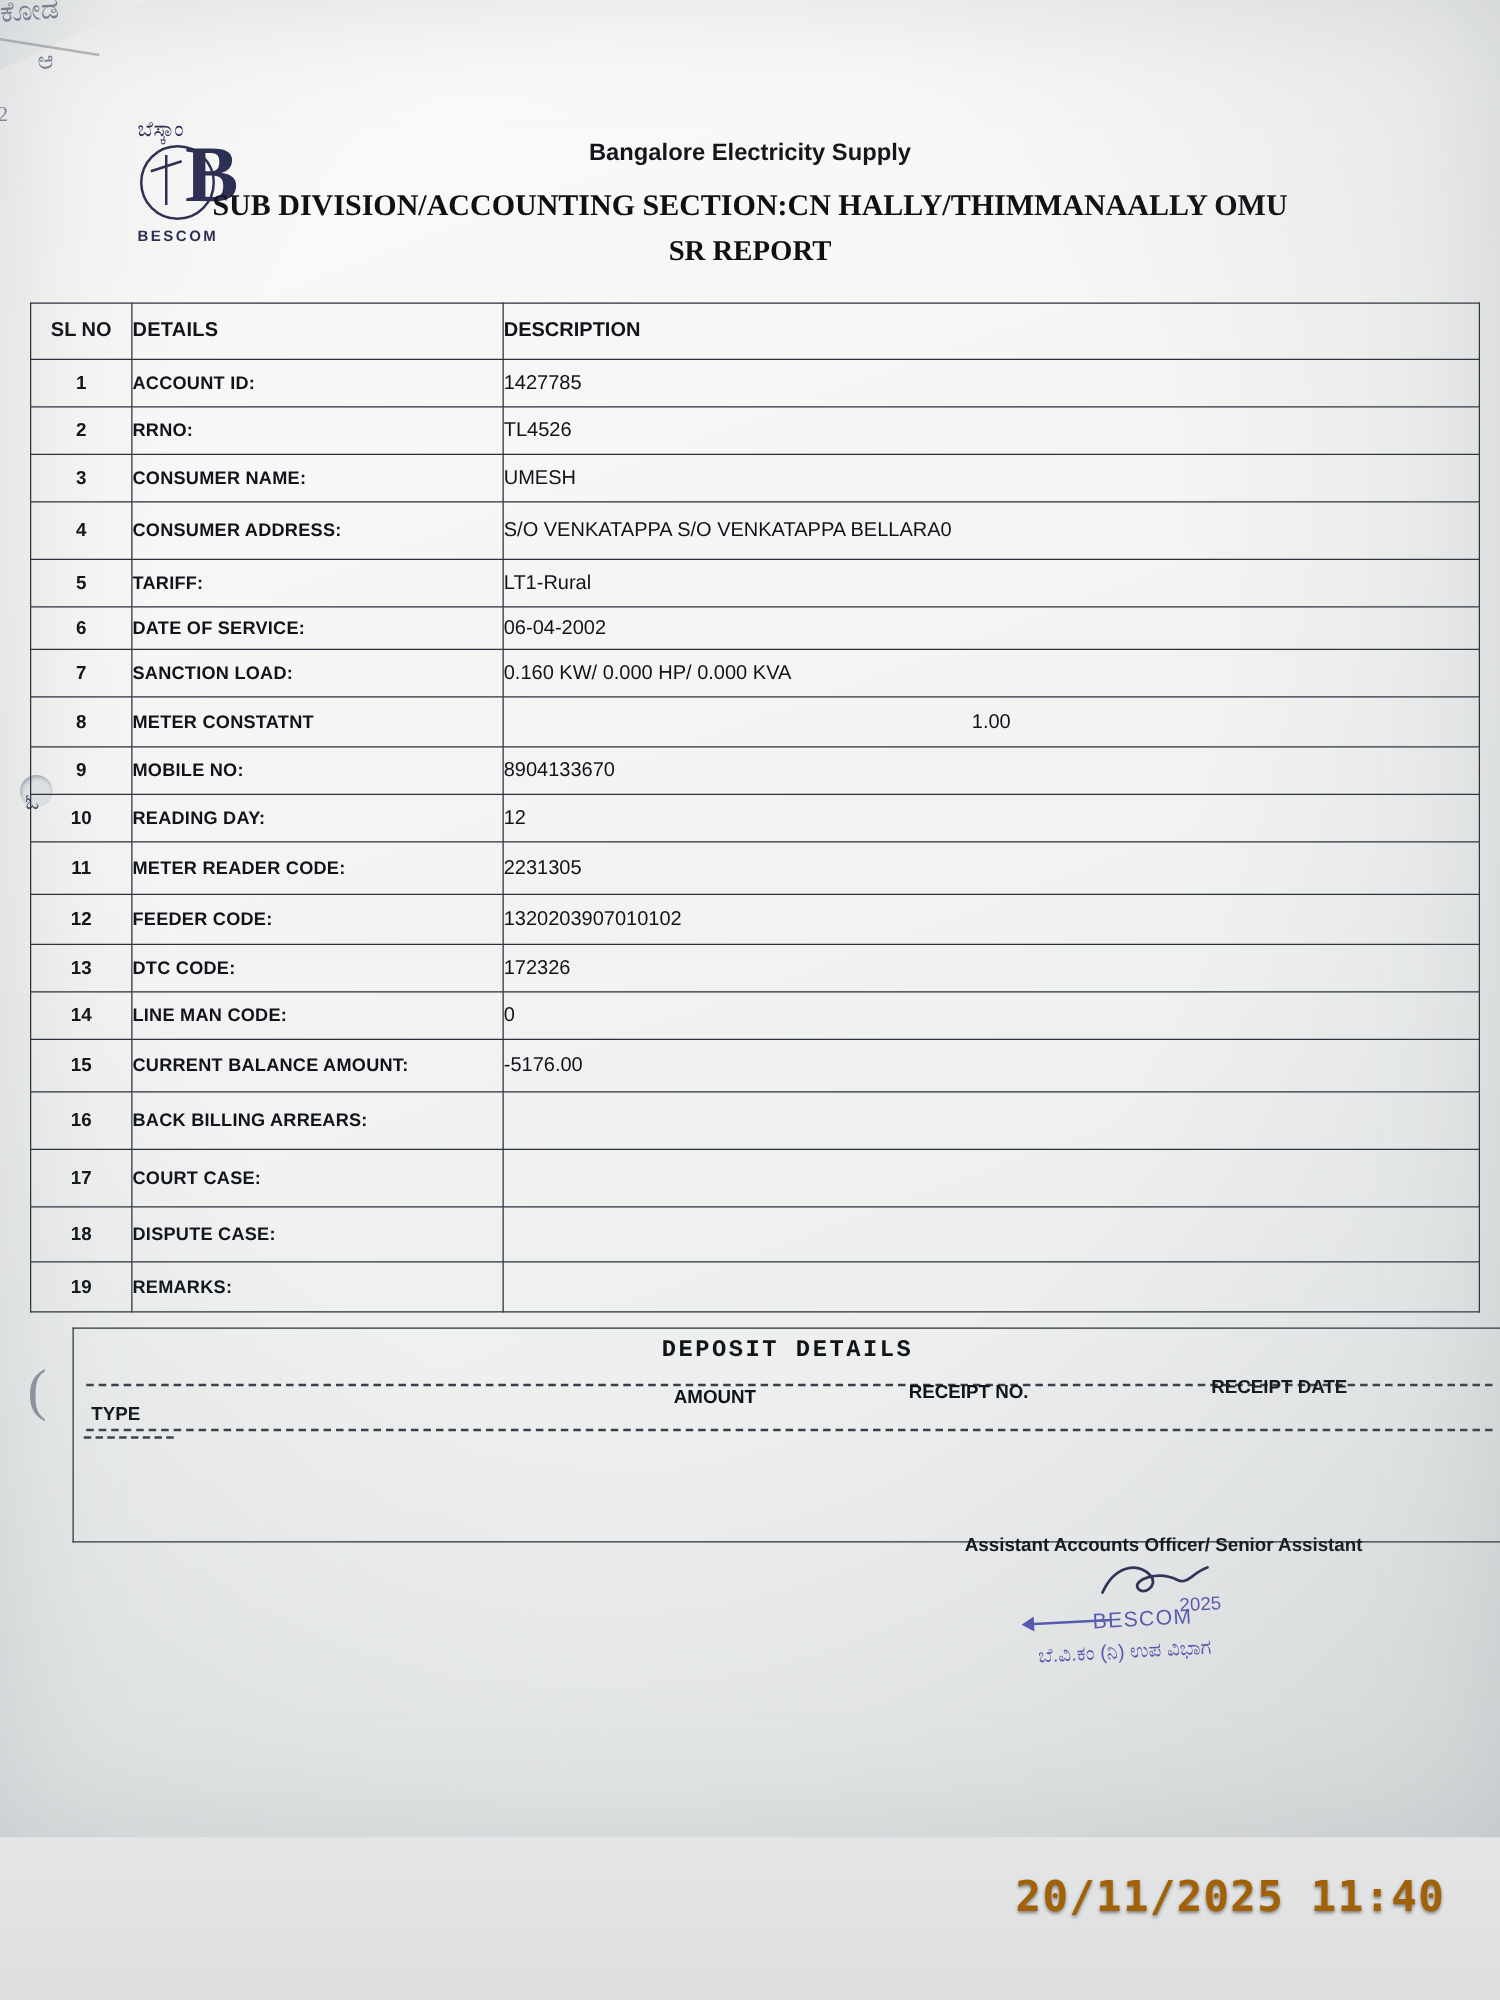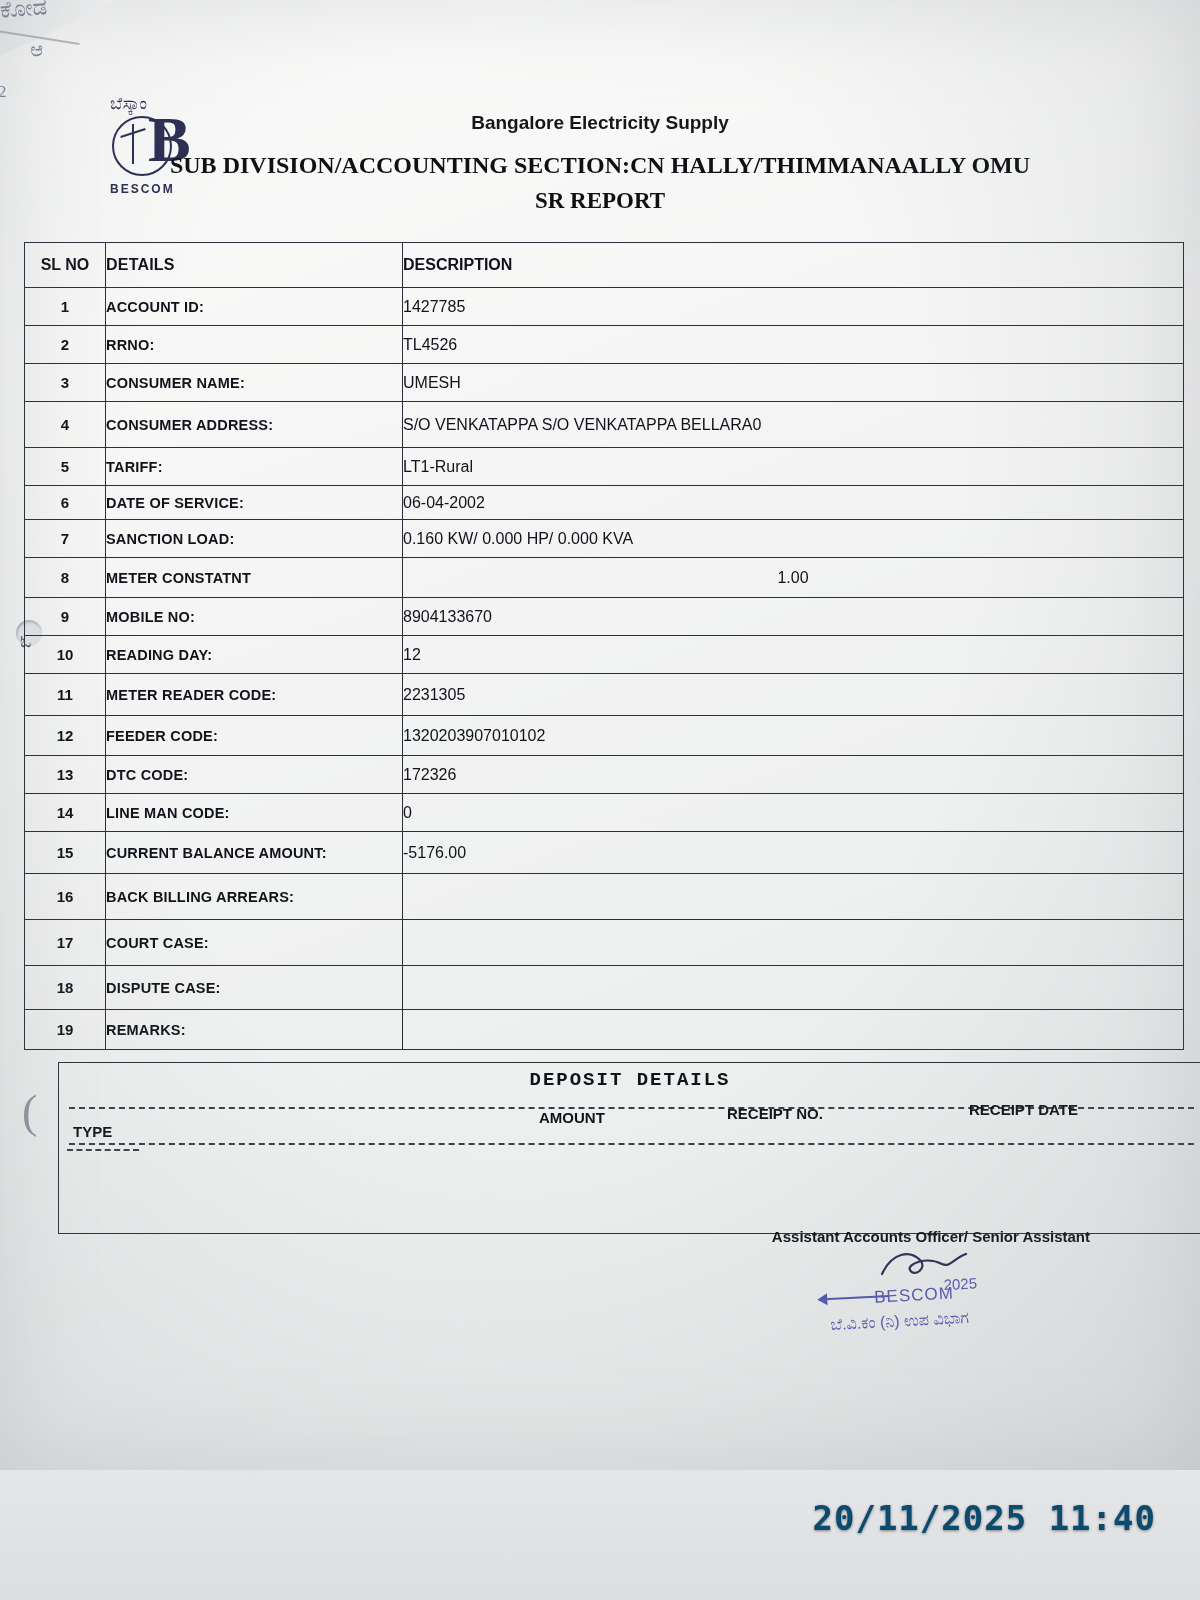--- a/index.html
+++ b/index.html
@@ -163,21 +163,21 @@
   }
   .stamp .arrowhead{
     position:absolute;left:-2px;top:11px;width:0;height:0;
     border-top:6px solid transparent;border-bottom:6px solid transparent;
     border-right:10px solid #3b3fa8;
   }
 
   
   #timestamp{
     position:absolute;right:44px;bottom:62px;
-    font-size:34px;color:#0c4a6e;font-weight:bold;
+    font-size:34px;color:#a16207;font-weight:bold;
     font-family:"DejaVu Sans Mono",monospace;
     letter-spacing:1px;
     text-shadow:0 1px 3px rgba(0,0,0,.45);
   }
   
   #vignette{
     position:absolute;inset:0;pointer-events:none;
     background:radial-gradient(ellipse at 45% 40%,rgba(255,255,255,0) 45%,rgba(120,125,132,.18) 100%);
   }
   #bottomarea{

